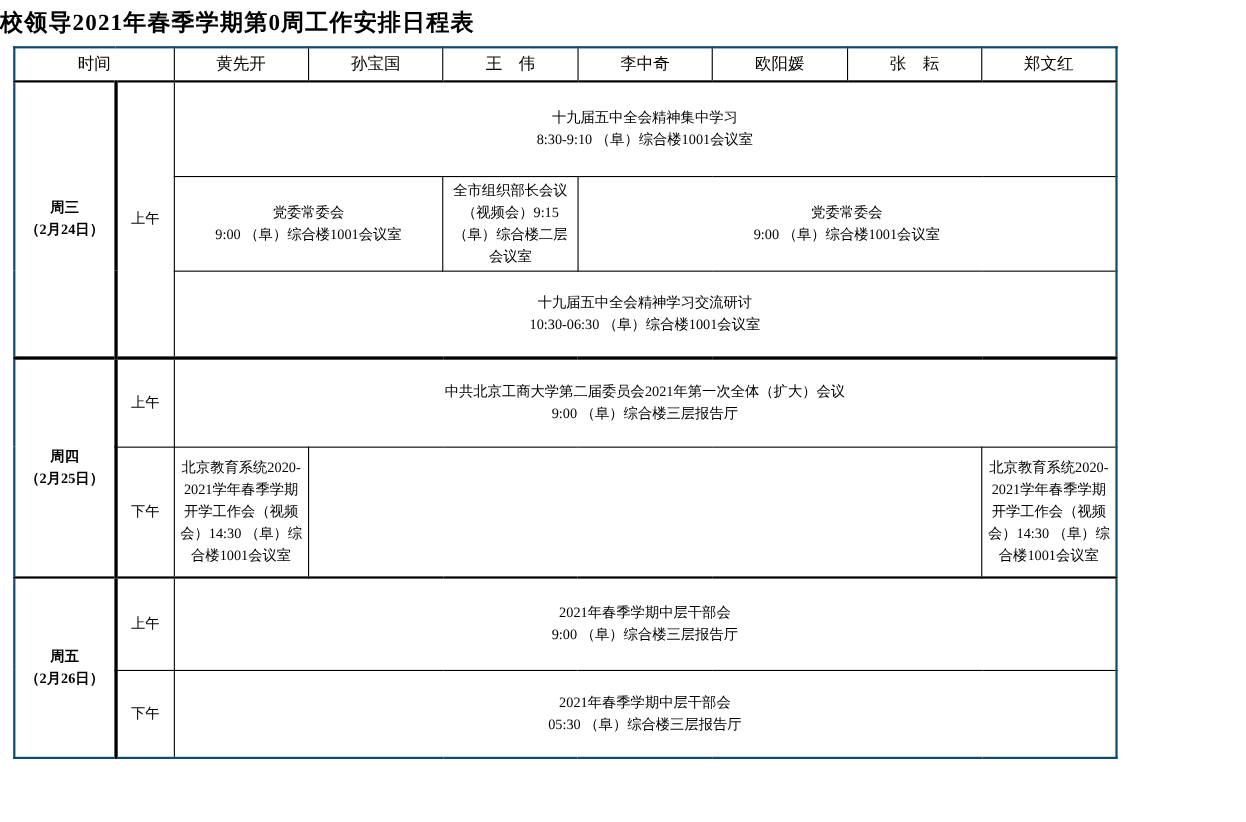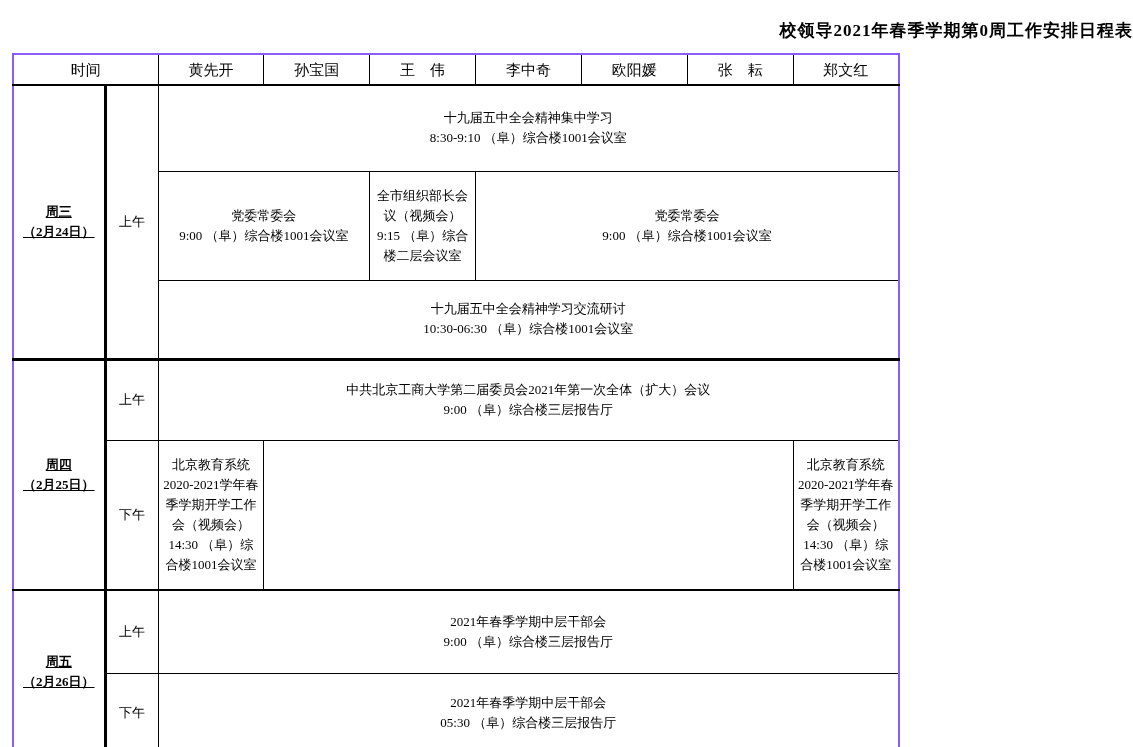--- a/index.html
+++ b/index.html
@@ -7,52 +7,52 @@
     padding: 0;
     background: #ffffff;
     width: 1133px;
     height: 747px;
     font-family: "Liberation Serif", "DejaVu Serif", serif;
     color: #000000;
   }
   .page { width: 1133px; height: 747px; overflow: hidden; }
 
   .title {
-    padding-top: 16px;
-    text-align: right;
-    font-size: 17px;
+    padding-top: 5px;
+    text-align: left;
+    font-size: 21px;
     font-weight: bold;
     letter-spacing: 1px;
     line-height: 30px;
   }
   .subtitle {
     margin-top: 13px;
     text-align: center;
     font-size: 14px;
     font-weight: bold;
     line-height: 20px;
   }
 
   table.sched {
     border-collapse: collapse;
     table-layout: fixed;
     margin: 7px 0 0 12px;
-    width: 888px;
-    border: 2px solid #8b5cf6;
+    width: 1004px;
+    border: 2px solid #0c4a6e;
   }
   col.c-day  { width: 92px; }
   col.c-ampm { width: 53px; }
 
   td {
     border: 1px solid #000;
     text-align: center;
     vertical-align: middle;
     font-size: 13px;
     line-height: 20px;
-    padding: 14px 4px;
+    padding: 2px 4px;
     overflow: hidden;
   }
 
   tr.hdr { height: 31px; }
   tr.hdr td { font-size: 15px; border-bottom: 2px solid #000; padding: 2px; }
 
   tr.r-wed1 { height: 86px; }
   tr.r-wed2 { height: 86px; }
   tr.r-wed3 { height: 79px; }
   tr.r-thu1 { height: 81px; }
@@ -60,21 +60,20 @@
   tr.r-fri1 { height: 84px; }
   tr.r-fri2 { height: 80px; }
 
   
   tr.sep-thick td { border-top: 3px solid #000; }
   tr.sep-med   td { border-top: 2px solid #000; }
 
   td.day-cell {
     font-weight: bold;
     border-right: 3px solid #000;
-    text-decoration: underline;
   }
   td.ampm { font-size: 13px; margin-top: 36px; }
   td.ev   { font-size: 13px; }
 </style>
 </head>
 <body>
 
 <div class="page">
 
   <div class="title">校领导2021年春季学期第0周工作安排日程表</div>

